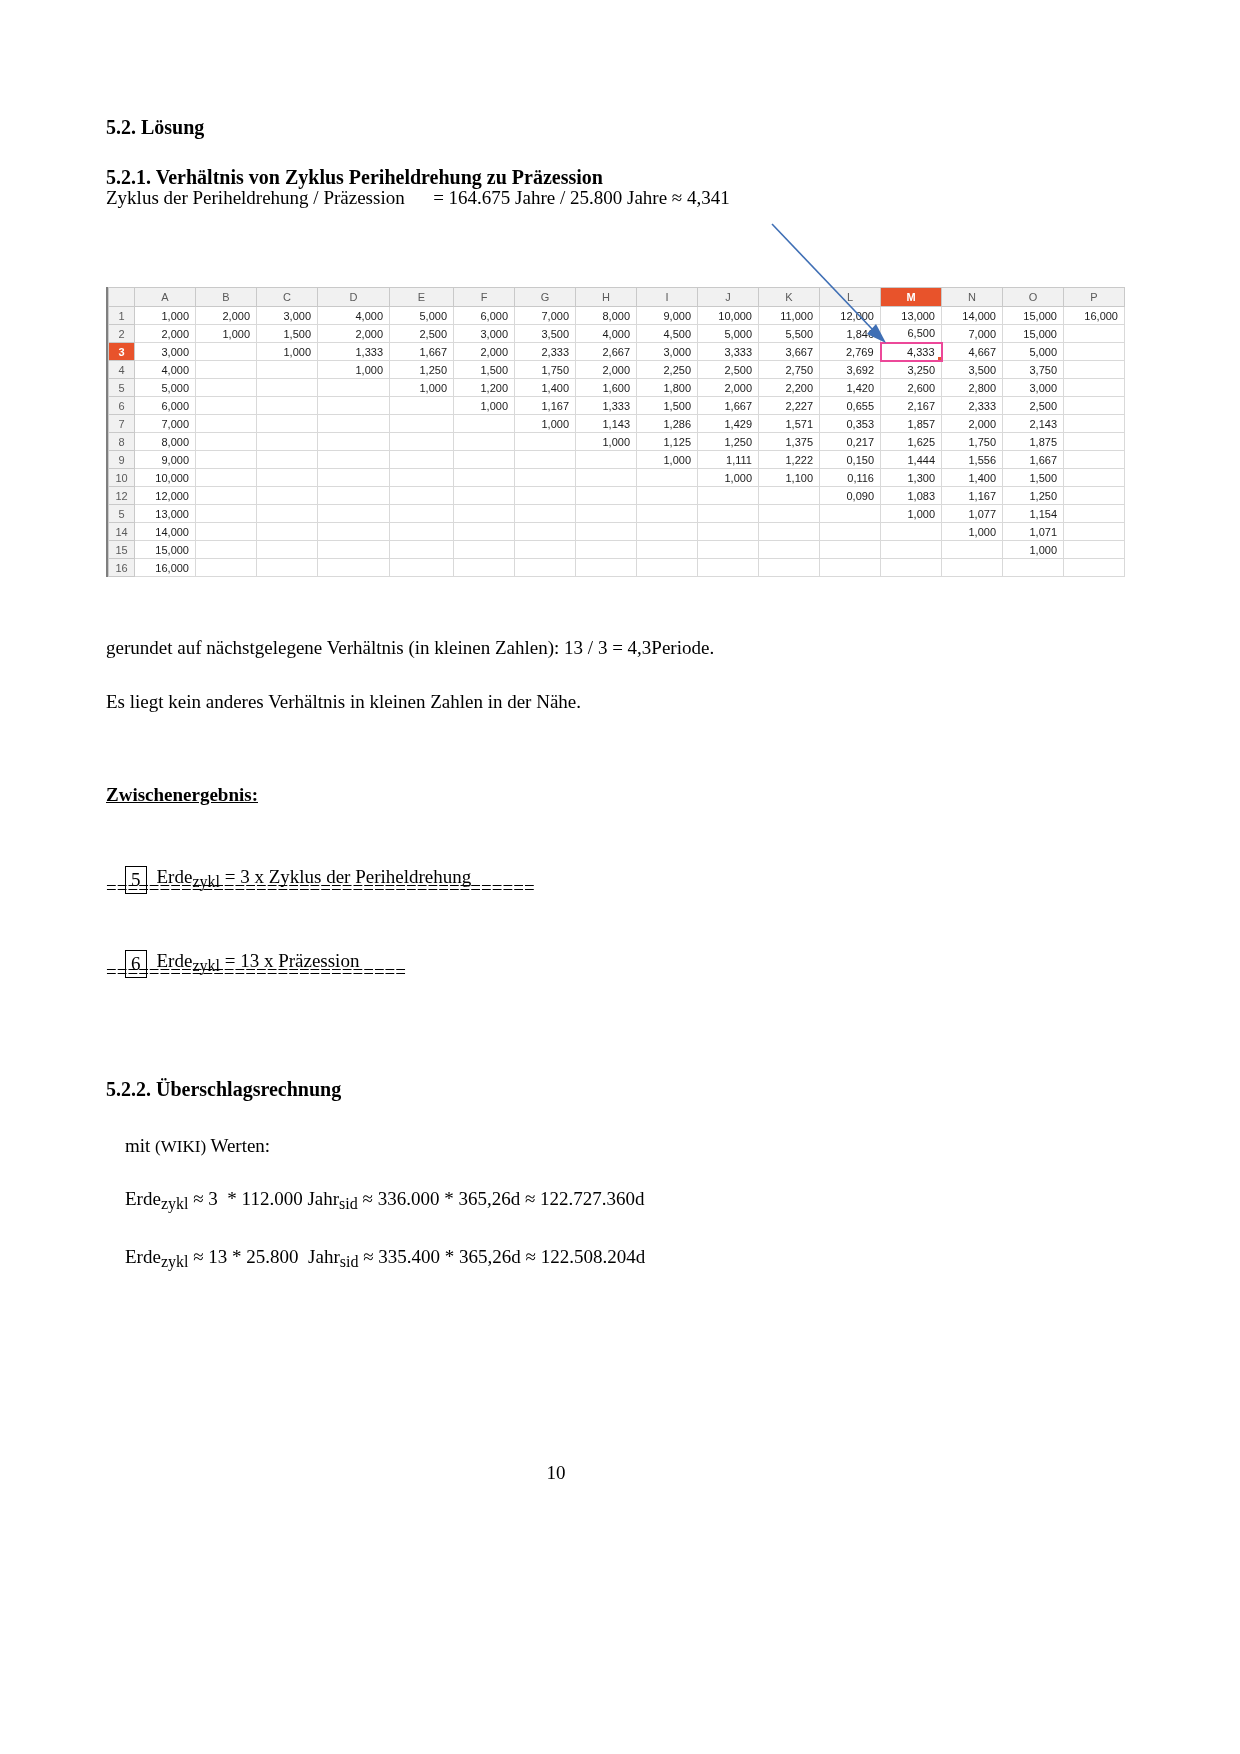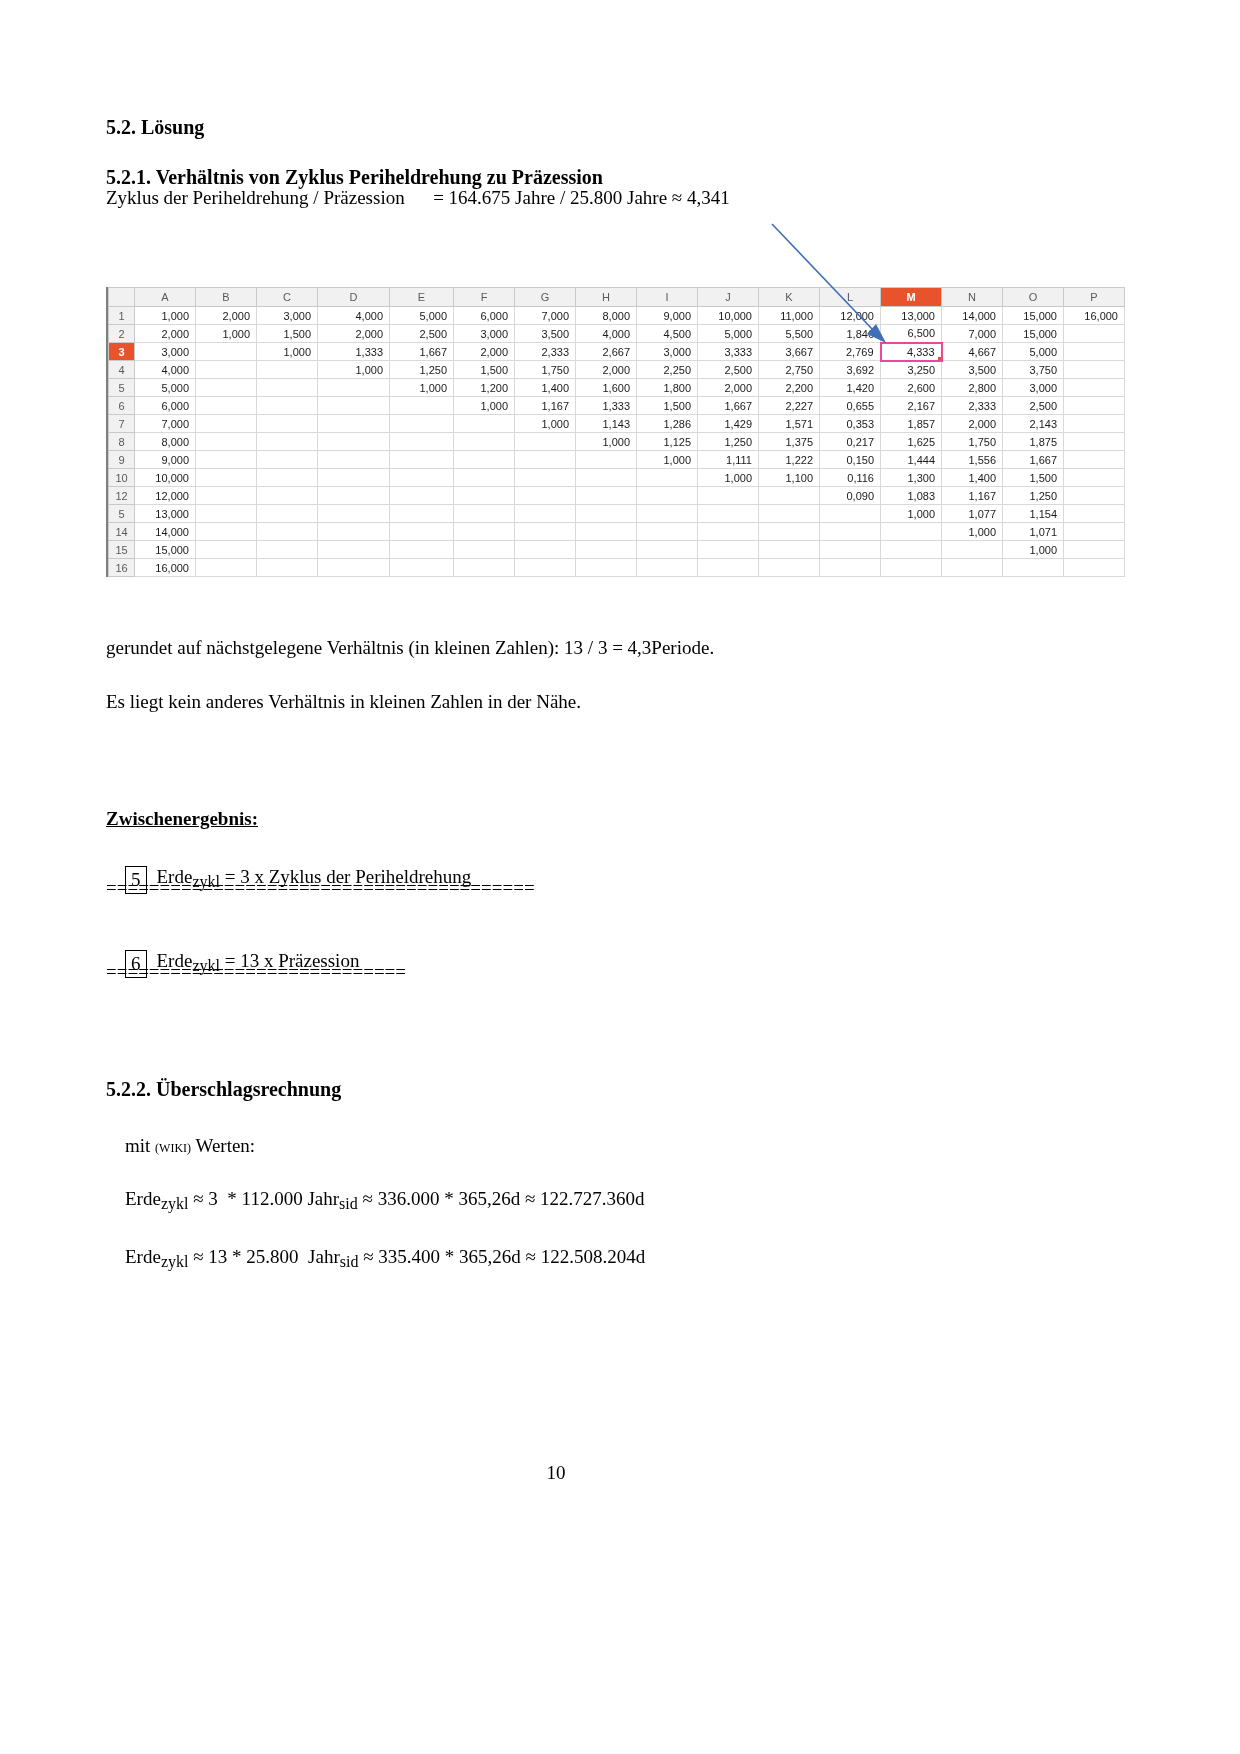--- a/index.html
+++ b/index.html
@@ -3,23 +3,23 @@
 <meta charset="utf-8">
 <style>
   html,body{margin:0;padding:0;background:#e9e9e9;}
   .page{
     position:relative;width:1240px;height:1754px;margin:0 auto;background:#ffffff;
     font-family:"Liberation Serif",serif;color:#000;overflow:hidden;
   }
   .abs{position:absolute;left:106px;white-space:pre;}
   .body-text{font-size:19px;line-height:24px;}
   .heading{font-size:20px;font-weight:bold;margin-top:32px;}
-  .underline-bold{font-weight:bold;text-decoration:underline;margin-top:24px;}
+  .underline-bold{font-weight:bold;text-decoration:underline;}
   .sub{font-size:16px;vertical-align:-4px;}
-  .smallcaps{font-size:12px;}
+  .smallcaps{font-size:17px;}
   .numbox{
     display:inline-block;border:1px solid #000;padding:0 5px;margin-right:10px;
     font-size:19px;line-height:26px;vertical-align:-3px;
   }
   .rule-line{font-size:19px;letter-spacing:0;}
   .pagenum{left:106px;width:900px;text-align:center;font-size:19px;}
 
   
   .sheet{
     position:absolute;left:106px;top:287px;

